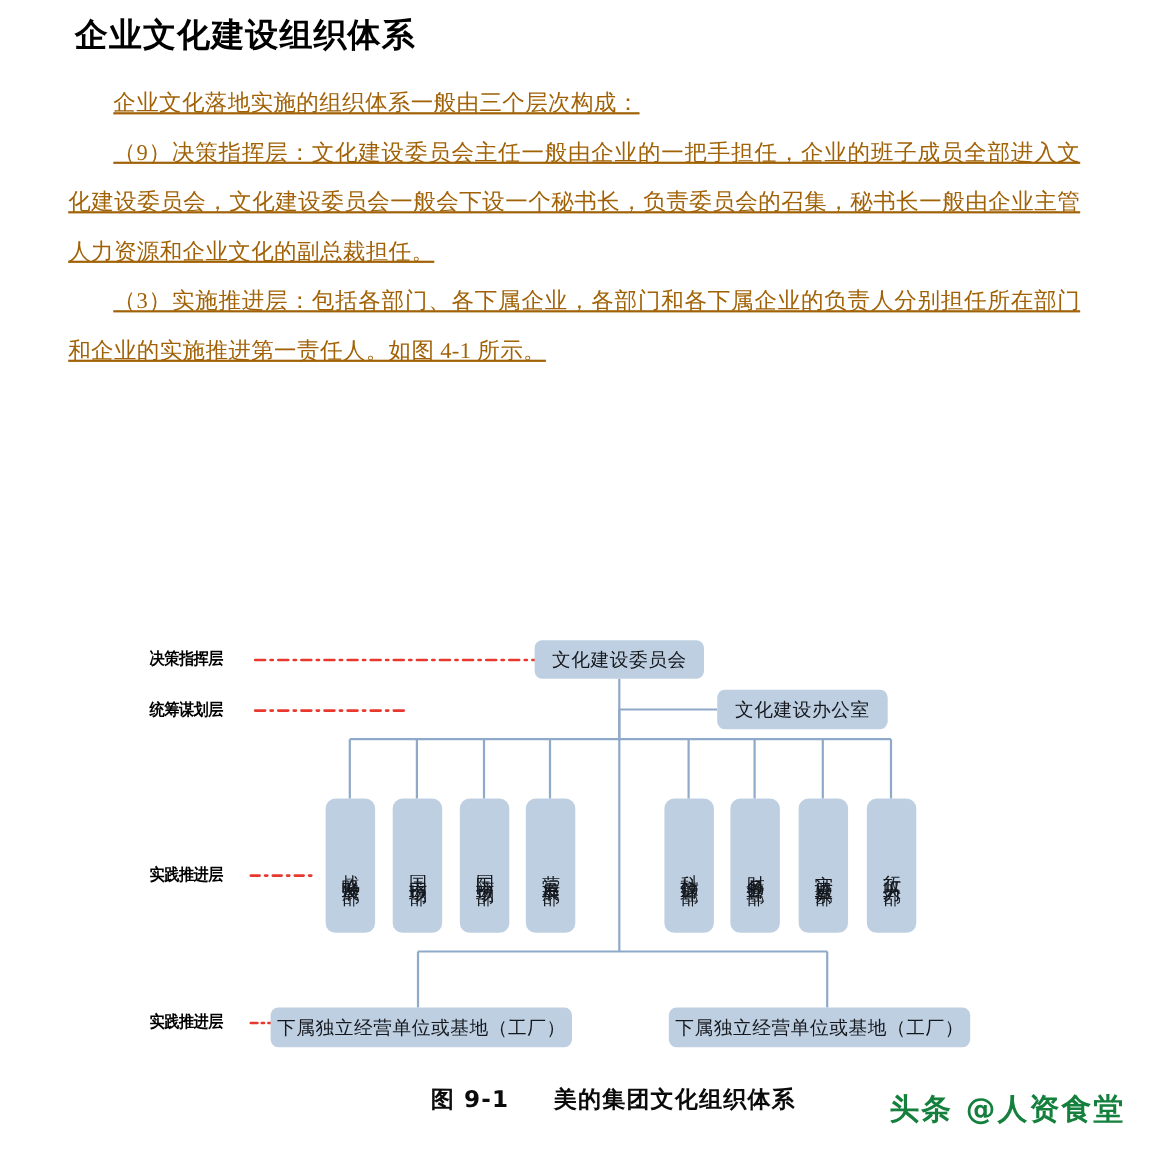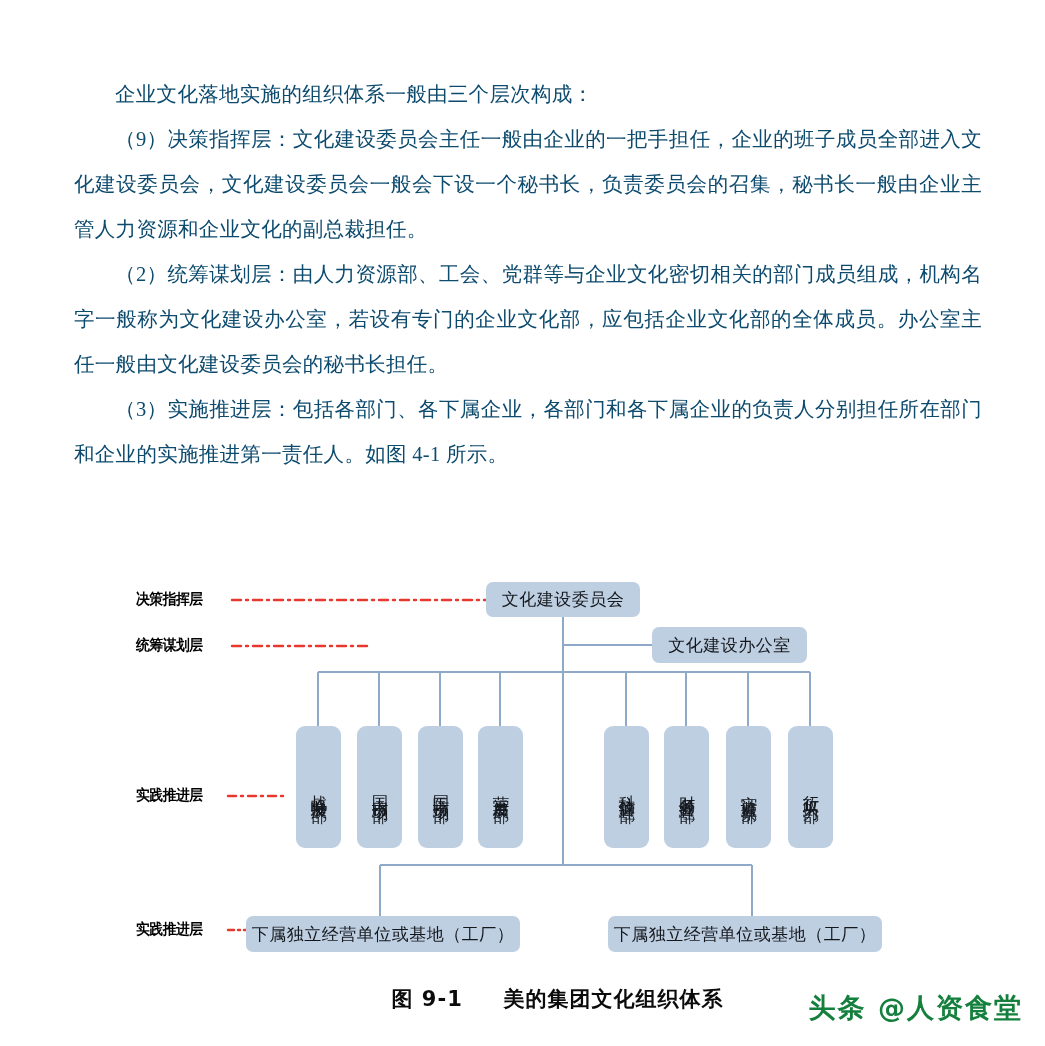--- a/index.html
+++ b/index.html
@@ -39,23 +39,24 @@
     position: absolute;
     left: 62px;
     top: 72px;
     width: 920px;
   }
   .para {
     font-size: 20.5px;
     line-height: 45px;
     text-align: justify;
     text-indent: 2em;
-    margin: 0 0 0 12px;
-    color: #0c4a6e;
+    margin: 0 0 0 0;
+    color: #a16207;
     letter-spacing: 0.3px;
+    text-decoration: underline;
   }
 
   
   .diagram {
     position: absolute;
     left: 0;
     top: 545px;
     width: 888px;
     height: 420px;
   }
@@ -126,25 +127,25 @@
     color: #15803d;
     letter-spacing: 2px;
     white-space: nowrap;
   }
 </style>
 </head>
 <body>
 
 <div class="page">
 
+  <div class="doc-title">企业文化建设组织体系</div>
 
   <div class="body-text">
     <p class="para">企业文化落地实施的组织体系一般由三个层次构成：</p>
     <p class="para">（9）决策指挥层：文化建设委员会主任一般由企业的一把手担任，企业的班子成员全部进入文化建设委员会，文化建设委员会一般会下设一个秘书长，负责委员会的召集，秘书长一般由企业主管人力资源和企业文化的副总裁担任。</p>
-    <p class="para">（2）统筹谋划层：由人力资源部、工会、党群等与企业文化密切相关的部门成员组成，机构名字一般称为文化建设办公室，若设有专门的企业文化部，应包括企业文化部的全体成员。办公室主任一般由文化建设委员会的秘书长担任。</p>
     <p class="para">（3）实施推进层：包括各部门、各下属企业，各部门和各下属企业的负责人分别担任所在部门和企业的实施推进第一责任人。如图 4-1 所示。</p>
   </div>
 
   <div class="diagram">
 
     <svg width="1045" height="420">
 
       <line x1="232" y1="55" x2="486" y2="55" stroke="#e8382e" stroke-width="2.4" stroke-dasharray="9 5 2 5" stroke-linecap="round"></line>
       <line x1="232" y1="101" x2="368" y2="101" stroke="#e8382e" stroke-width="2.4" stroke-dasharray="9 5 2 5" stroke-linecap="round"></line>
       <line x1="228" y1="251" x2="286" y2="251" stroke="#e8382e" stroke-width="2.4" stroke-dasharray="8 5 2 5" stroke-linecap="round"></line>

